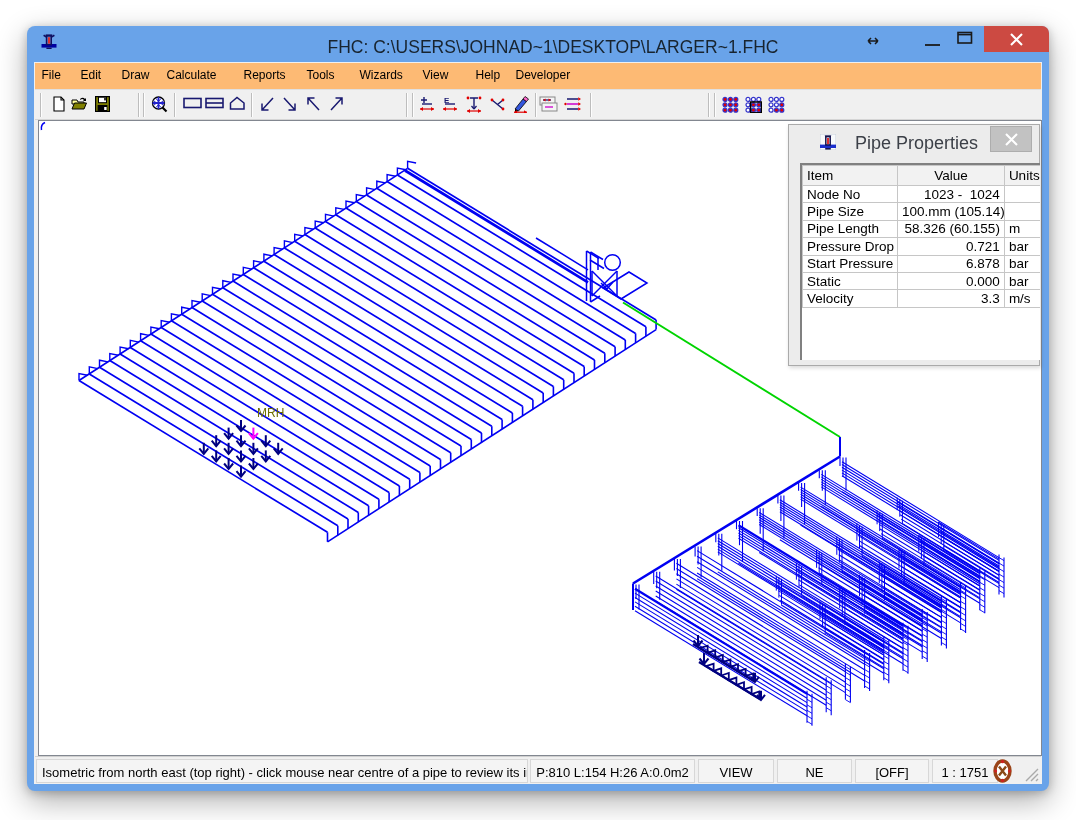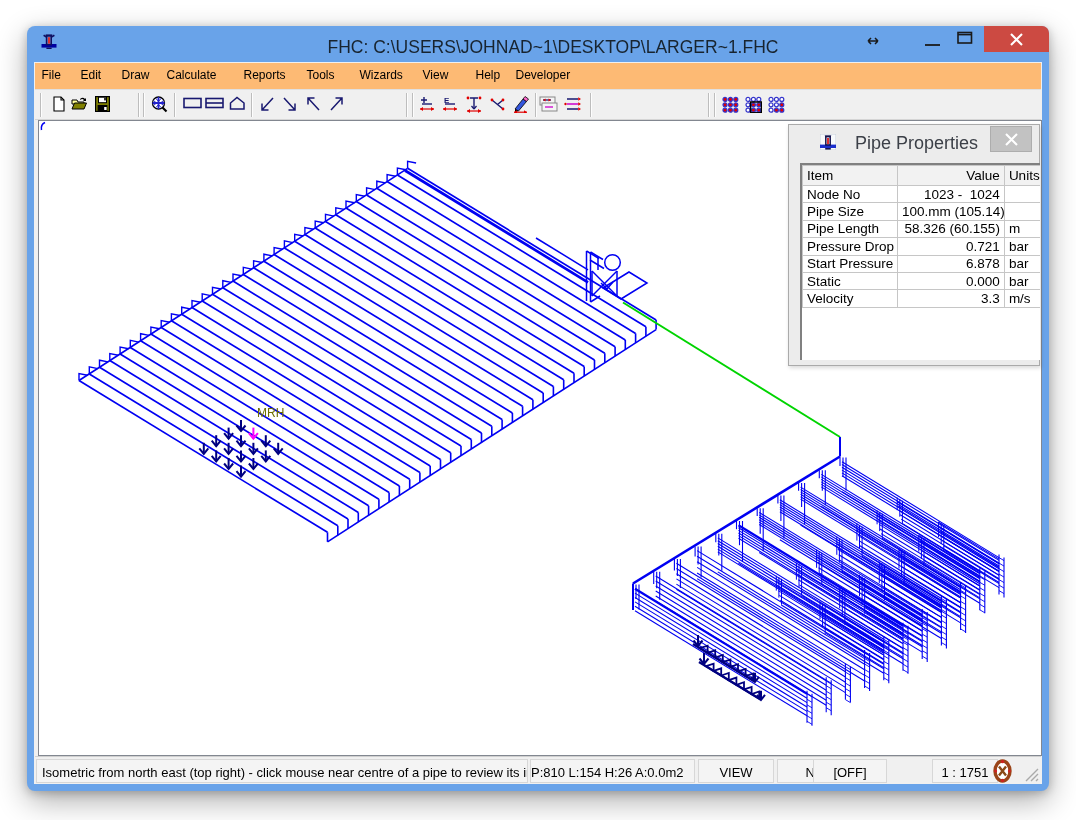--- a/index.html
+++ b/index.html
@@ -32,21 +32,21 @@
   background:#ececec; border:1px solid #aaa; box-shadow:1px 2px 4px rgba(0,0,0,.15); }
 #ptitle { position:absolute; left:66px; top:8px; font-size:18px; color:#3c4048; }
 #picon { position:absolute; left:31px; top:9px; }
 #pclose { position:absolute; left:201px; top:1px; width:42px; height:26px;
   background:#c2c2c2; border:1px solid #adadad; text-align:center; padding-top:5px; }
 #ptable { position:absolute; left:11px; top:38px; width:240px; height:197px;
   border-top:2px solid #808080; border-left:2px solid #808080; background:#fff; overflow:hidden; }
 table { border-collapse:collapse; font-size:13.5px; table-layout:fixed; width:252px; }
 td, th { border:1px solid #c6c6c6; height:17.4px; padding:0 4px; font-weight:normal; overflow:hidden; white-space:nowrap; }
 th { background:#f2f2f2; height:20px; text-align:left; }
-.c1 { width:87px; } .c2 { width:98px; text-align:right; } .c3 { width:45px; text-align:left; }
+.c1 { width:87px; } .c2 { width:98px; text-align:center; } .c3 { width:45px; text-align:left; }
 td.c2 { text-align:right; }
 #grip { position:absolute; right:2px; bottom:2px; width:16px; height:16px; }
 </style></head>
 <body>
 <div id="win"></div>
 <div id="appicon"><svg width="16" height="16" viewBox="0 0 16 16" style="">
       <rect x="0.5" y="11" width="15" height="3.6" fill="#0000a0"></rect>
       <rect x="5.6" y="2.6" width="4.6" height="9" fill="none" stroke="#101060" stroke-width="1.6"></rect>
       <rect x="6.9" y="4.2" width="2.2" height="6.4" fill="#e03030"></rect>
       <path d="M4.5 1.6 h7 l-1.2 2 h-4.6 z" fill="#101060"></path>
@@ -741,24 +741,24 @@
 <path d="M728.8,680.2 L736.4,677.6 L736.4,684.8 Z" stroke="#000080" stroke-width="1.8" fill="none"></path>
 <path d="M736.4,684.8 L744.0,682.2 L744.0,689.4 Z" stroke="#000080" stroke-width="1.8" fill="none"></path>
 <path d="M744.0,689.4 L751.6,686.9 L751.6,694.1 Z" stroke="#000080" stroke-width="1.8" fill="none"></path>
 <path d="M751.6,694.1 L759.2,691.5 L759.2,698.7 Z" stroke="#000080" stroke-width="1.8" fill="none"></path>
 <line x1="761.0" y1="690.8" x2="761.0" y2="699.8" stroke="#000080" stroke-width="2.0"></line>
 <path d="M757.0,694.8 L761.0,699.8 L765.0,694.8" stroke="#000080" stroke-width="2.0" fill="none"></path>
 <path d="M 45,122.5 Q 40.5,124.5 41.5,130" stroke="#0000f2" stroke-width="1.5" fill="none"></path>
     </svg></div>
 <div id="statusbar">
   <div class="sp" style="left:1px;width:492px;padding-left:5px">Isometric from north east (top right) - click mouse near centre of a pipe to review its in</div>
-  <div class="sp" style="left:495px;width:165px;text-align:left">P:810 L:154 H:26 A:0.0m2</div>
+  <div class="sp" style="left:495px;width:165px;text-align:center">P:810 L:154 H:26 A:0.0m2</div>
   <div class="sp" style="left:663px;width:76px;text-align:center">VIEW</div>
   <div class="sp" style="left:742px;width:75px;text-align:center">NE</div>
-  <div class="sp" style="left:778px;width:74px;text-align:center">[OFF]</div>
+  <div class="sp" style="left:820px;width:74px;text-align:center">[OFF]</div>
   <div class="sp" style="left:897px;width:66px;text-align:center">1 : 1751</div>
   <div style="position:absolute;left:958px;top:2px"><svg width="19" height="24" viewBox="0 0 19 24" style="">
         <ellipse cx="9.5" cy="12" rx="7.5" ry="10" fill="#fff" stroke="#9a4418" stroke-width="3.4"></ellipse>
         <path d="M6 7.5 L13 16.5 M13 7.5 L6 16.5" stroke="#8a4a18" stroke-width="2.4"></path>
         <circle cx="9.5" cy="2.6" r="1.6" fill="#d02020"></circle>
         <circle cx="9.5" cy="21.4" r="1.6" fill="#d02020"></circle>
         <circle cx="2.6" cy="12" r="1.5" fill="#d02020"></circle>
         <circle cx="16.4" cy="12" r="1.5" fill="#d02020"></circle>
       </svg></div>
   <svg id="grip" width="16" height="16">

